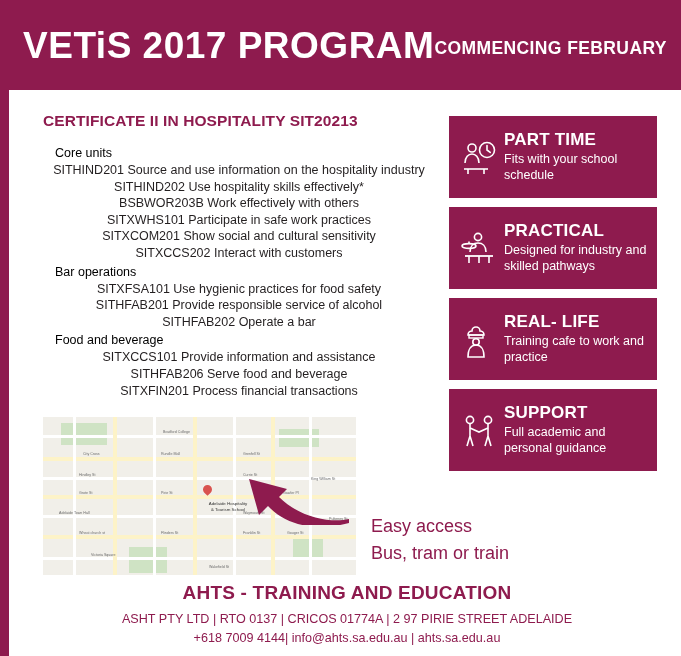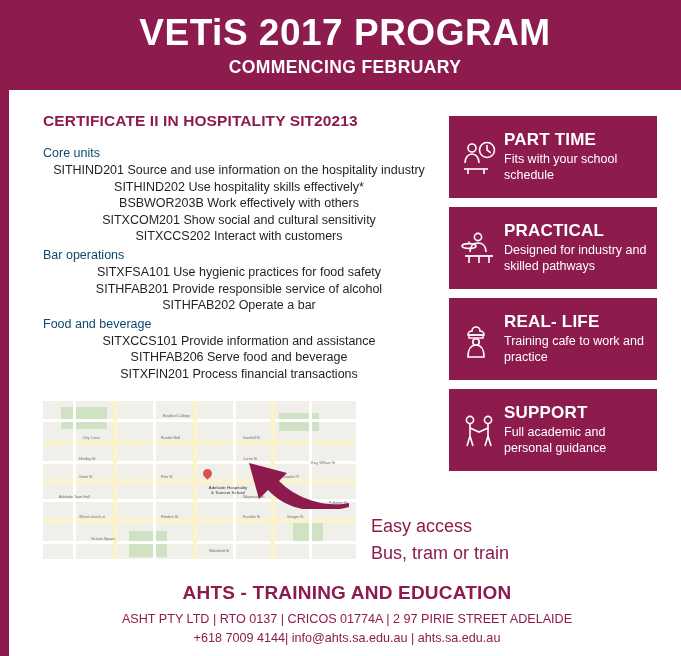--- a/index.html
+++ b/index.html
@@ -23,21 +23,21 @@
     border-left: 9px solid #8e1b4e;
   }
 
   
   .header {
     background: #8e1b4e;
     height: 88px;
     color: #ffffff;
     text-align: center;
     display: flex;
-    flex-direction: column;
+    flex-direction: row;
     align-items: center;
     justify-content: center;
     padding-top: 2px;
   }
   .header-title {
     font-size: 37px;
     font-weight: bold;
     letter-spacing: 0.5px;
     line-height: 1.05;
   }
@@ -66,23 +66,23 @@
   }
 
   .cert-title {
     color: #8e1b4e;
     font-size: 15.5px;
     font-weight: bold;
     margin: 0 0 16px 0;
     letter-spacing: 0.1px;
   }
   .group-head {
-    color: #0c4a6e;
+    color: #000000;
     font-size: 12.5px;
-    margin: 0 0 2px 0;
+    margin: 0 0 2px 12px;
   }
   .unit-line {
     font-size: 12.5px;
     line-height: 16.6px;
     color: #231f20;
     white-space: nowrap;
     text-align: center;
   }
   .group-block {
     margin-bottom: 1px;
@@ -235,20 +235,21 @@
   <div class="body-wrap">
 
     <div class="left-col">
       <div class="cert-title">CERTIFICATE II IN HOSPITALITY SIT20213</div>
 
       <div class="group-block">
         <div class="group-head">Core units</div>
         <div class="unit-line">SITHIND201 Source and use information on the hospitality industry</div>
         <div class="unit-line">SITHIND202 Use hospitality skills effectively*</div>
         <div class="unit-line">BSBWOR203B Work effectively with others</div>
+        <div class="unit-line">SITXWHS101 Participate in safe work practices</div>
         <div class="unit-line">SITXCOM201 Show social and cultural sensitivity</div>
         <div class="unit-line">SITXCCS202 Interact with customers</div>
       </div>
 
       <div class="group-block">
         <div class="group-head">Bar operations</div>
         <div class="unit-line">SITXFSA101 Use hygienic practices for food safety</div>
         <div class="unit-line">SITHFAB201 Provide responsible service of alcohol</div>
         <div class="unit-line">SITHFAB202 Operate a bar</div>
       </div>

